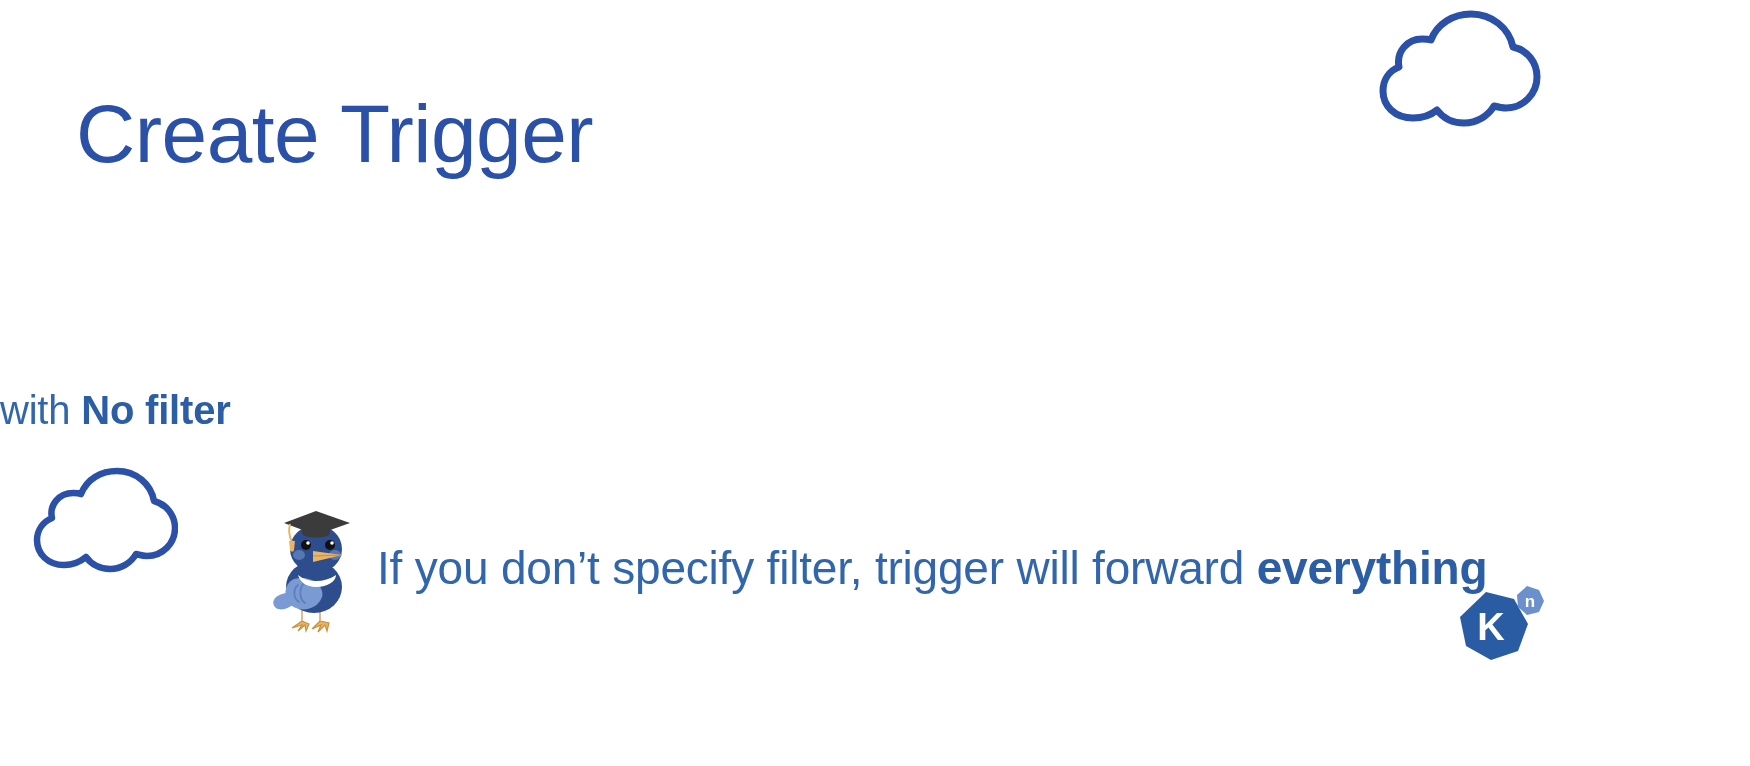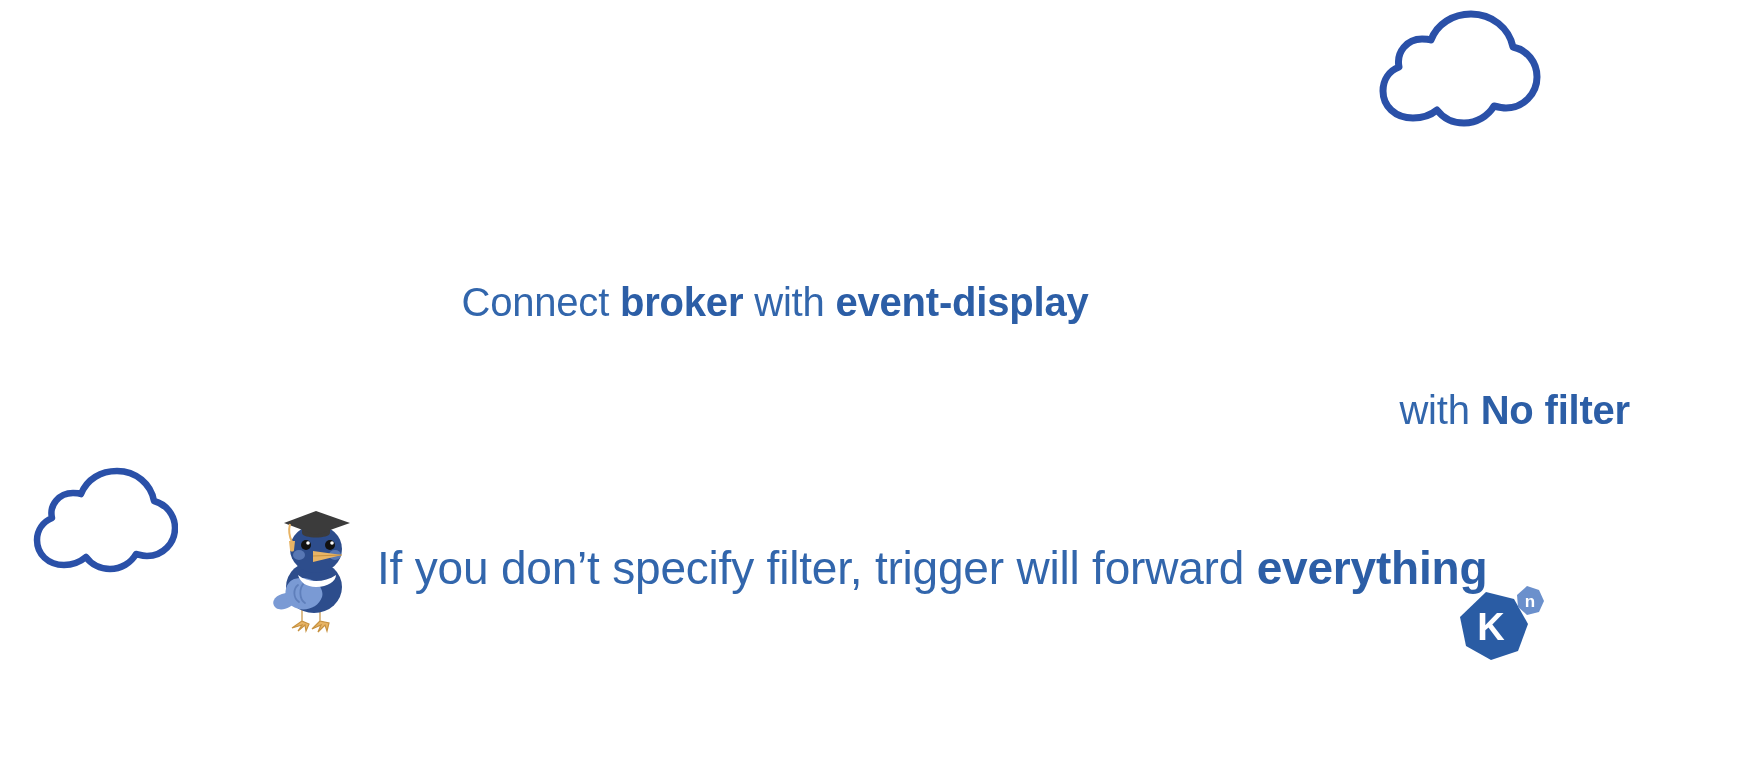--- a/index.html
+++ b/index.html
@@ -54,23 +54,22 @@
     right: 0;
     top: 278px;
     text-align: center;
     padding-right: 200px;
   }
 
   .line-filter {
     left: 0;
     right: 0;
     top: 386px;
-    text-align: right;
+    text-align: left;
     padding-right: 120px;
-    margin-left: 40px;
   }
 
   .line-note {
     left: 377px;
     top: 541px;
     font-size: 46px;
   }
 
   
   .cloud {
@@ -105,20 +104,21 @@
     top: 582px;
     width: 100px;
     height: 95px;
   }
 </style>
 </head>
 <body>
 
 <div class="slide">
 
+  <h1 class="slide-title">Create Trigger</h1>
 
   <div class="cloud cloud-top-right">
     <svg viewBox="0 0 180 120" width="180" height="120" aria-hidden="true">
       <path d="M52 110
                C 34 110, 22 98, 22 83
                C 22 72, 28 63, 38 59
                C 35 44, 46 31, 61 31
                C 64 31, 67 31, 70 32
                C 76 16, 92 6, 110 6
                C 131 6, 148 20, 152 39
@@ -142,23 +142,20 @@
                C 118 5, 133 18, 136 35
                C 148 38, 157 49, 157 62
                C 157 77, 145 90, 129 90
                C 125 90, 122 89, 118 88
                C 113 97, 103 103, 92 103
                C 82 103, 73 98, 68 91
                C 62 96, 55 99, 46 99 Z" fill="#ffffff" stroke="#2a50a8" stroke-width="6.5" stroke-linejoin="round"></path>
     </svg>
   </div>
 
-  <div class="body-line line-connect">
-    <span>Connect </span><b>broker</b><span> with </span><b>event-display</b>
-  </div>
 
   <div class="body-line line-filter">
     <span>with </span><b>No filter</b>
   </div>
 
   <div class="bird">
     <svg viewBox="0 0 90 130" width="90" height="130" aria-hidden="true">
 
       <g fill="#e8b465" stroke="#c79240" stroke-width="1.2">
         <path d="M34 104 L34 116 L24 123 L34 120 L30 126 L37 120 L38 126 L41 119 L34 116 Z"></path>

